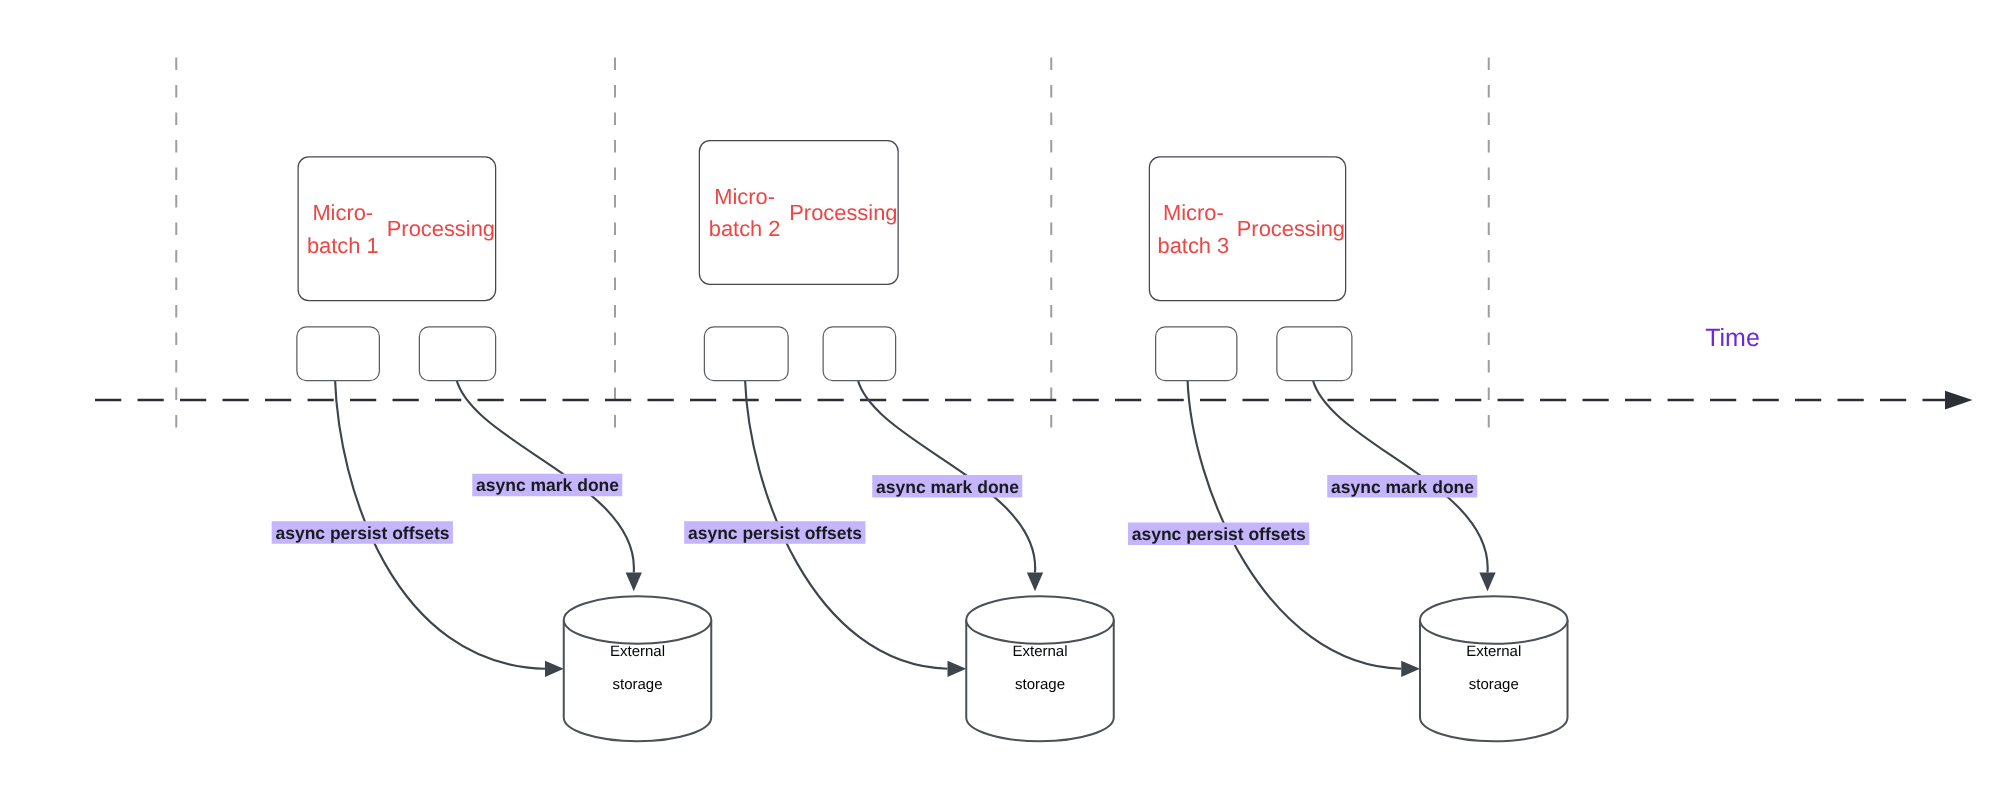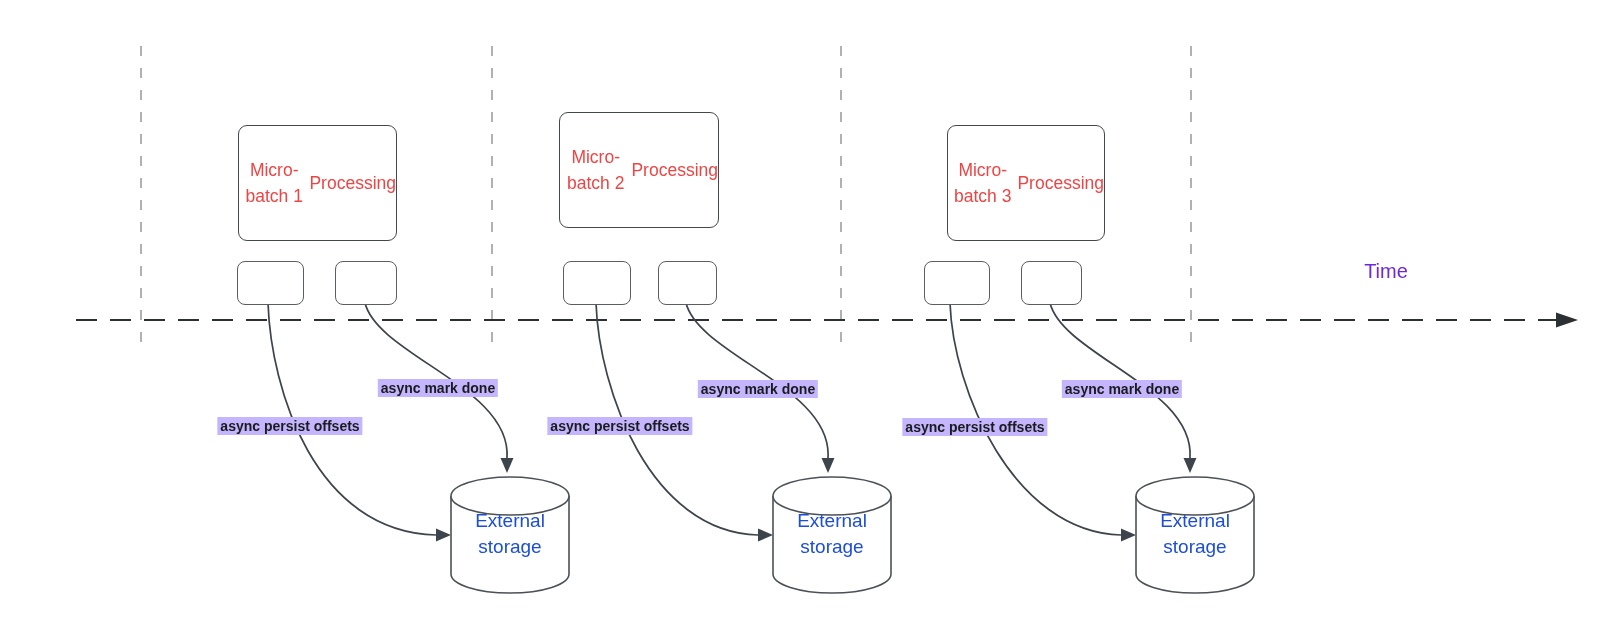--- a/index.html
+++ b/index.html
@@ -40,22 +40,22 @@
     font-weight: bold;
     color: #191b1e;
     background: #c4b5fd;
     padding: 1px 3px;
     white-space: nowrap;
   }
   .storage-label {
     position: absolute;
     transform: translate(-50%, -50%);
     text-align: center;
-    color: #1d4ed8;
-    font-size: 19px;
+    color: #000000;
+    font-size: 12px;
     line-height: 26px;
     white-space: nowrap;
   }
   .time-label {
     position: absolute;
     transform: translate(-50%, -50%);
     font-size: 20px;
     color: #6d28d9;
     white-space: nowrap;
   }
@@ -129,21 +129,21 @@
   </div>
   <div class="task-box" style="left:563px; top:261px; width:66px;"></div>
   <div class="task-box" style="left:658px; top:261px; width:57px;"></div>
   <div class="arrow-label" style="left:620px; top:426px;">async persist offsets</div>
   <div class="arrow-label" style="left:758px; top:389px;">async mark done</div>
   <div class="storage-label" style="left:832px; top:534px;">
     <div>External</div>
     <div>storage</div>
   </div>
 
-  <div class="proc-box" style="left:919px; top:125px; width:156px; height:114px;margin-left:28px;">
+  <div class="proc-box" style="left:919px; top:125px; width:156px; height:114px;">
     <div>Micro-batch 3</div>
     <div>Processing</div>
   </div>
   <div class="task-box" style="left:924px; top:261px; width:64px;"></div>
   <div class="task-box" style="left:1021px; top:261px; width:59px;"></div>
   <div class="arrow-label" style="left:975px; top:427px;">async persist offsets</div>
   <div class="arrow-label" style="left:1122px; top:389px;">async mark done</div>
   <div class="storage-label" style="left:1195px; top:534px;">
     <div>External</div>
     <div>storage</div>

